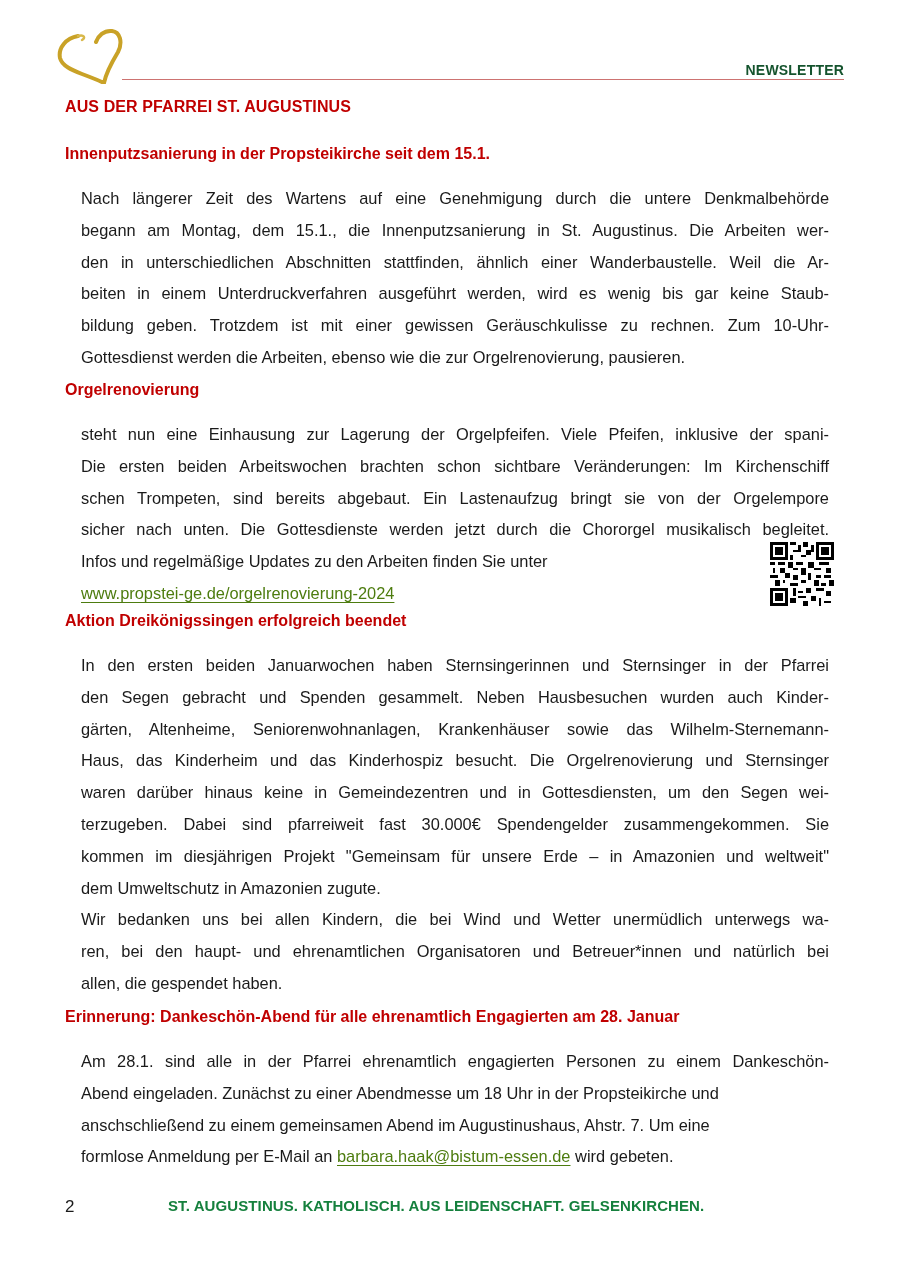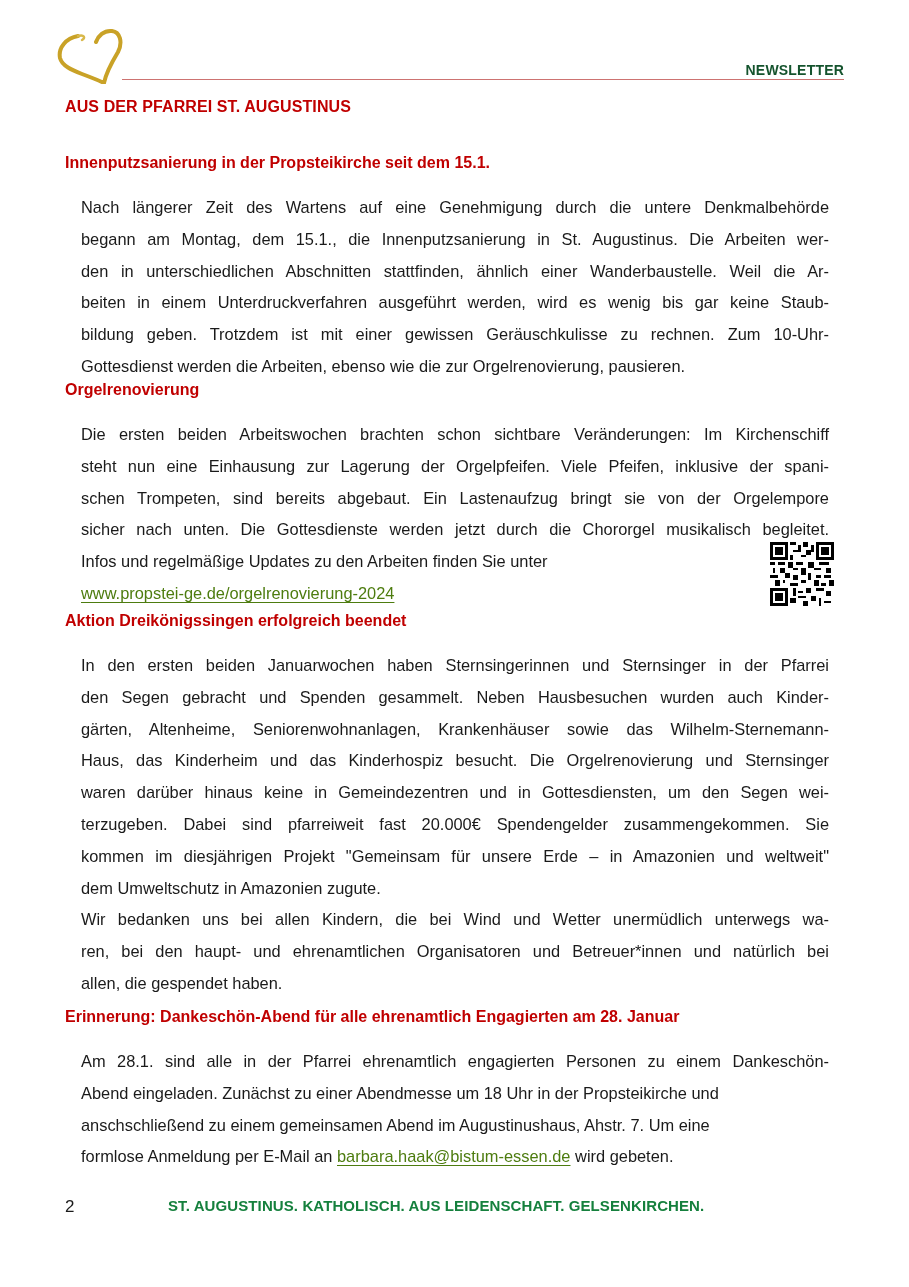--- a/index.html
+++ b/index.html
@@ -25,37 +25,37 @@
 <svg class="logo" viewBox="0 0 70 56">
   <path d="M22 8 C10 10, 2 20, 4 30 C6 38, 16 42, 26 46 C34 49, 42 52, 48 55
            M48 55 C50 44, 56 34, 62 24 C67 14, 64 4, 56 3 C48 2, 42 8, 40 14" fill="none" stroke="#c9a227" stroke-width="4" stroke-linecap="round"></path>
   <path d="M22 8 C28 6, 30 10, 26 12" fill="none" stroke="#d8b84a" stroke-width="2.5" stroke-linecap="round"></path>
 </svg>
 <div class="header-rule"></div>
 <div class="newsletter">NEWSLETTER</div>
 
 <h1 class="page-title">AUS DER PFARREI ST. AUGUSTINUS</h1>
 
-<div class="sec" style="top:150px;">
+<div class="sec" style="top:141px;">
   <h2 class="sec-head">Innenputzsanierung in der Propsteikirche seit dem 15.1.</h2>
   <p class="para">
     <span class="ln">Nach längerer Zeit des Wartens auf eine Genehmigung durch die untere Denkmalbehörde</span>
     <span class="ln">begann am Montag, dem 15.1., die Innenputzsanierung in St. Augustinus. Die Arbeiten wer-</span>
     <span class="ln">den in unterschiedlichen Abschnitten stattfinden, ähnlich einer Wanderbaustelle. Weil die Ar-</span>
     <span class="ln">beiten in einem Unterdruckverfahren ausgeführt werden, wird es wenig bis gar keine Staub-</span>
     <span class="ln">bildung geben. Trotzdem ist mit einer gewissen Geräuschkulisse zu rechnen. Zum 10-Uhr-</span>
     <span class="ln last">Gottesdienst werden die Arbeiten, ebenso wie die zur Orgelrenovierung, pausieren.</span>
   </p>
 </div>
 
 <div class="sec" style="top:377px;">
   <h2 class="sec-head">Orgelrenovierung</h2>
   <p class="para">
+    <span class="ln">steht nun eine Einhausung zur Lagerung der Orgelpfeifen. Viele Pfeifen, inklusive der spani-</span>
     <span class="ln">Die ersten beiden Arbeitswochen brachten schon sichtbare Veränderungen: Im Kirchenschiff</span>
-    <span class="ln">steht nun eine Einhausung zur Lagerung der Orgelpfeifen. Viele Pfeifen, inklusive der spani-</span>
     <span class="ln">schen Trompeten, sind bereits abgebaut. Ein Lastenaufzug bringt sie von der Orgelempore</span>
     <span class="ln">sicher nach unten. Die Gottesdienste werden jetzt durch die Chororgel musikalisch begleitet.</span>
     <span class="ln last">Infos und regelmäßige Updates zu den Arbeiten finden Sie unter</span>
     <span class="ln last"><a class="link">www.propstei-ge.de/orgelrenovierung-2024</a></span>
   </p>
 </div>
 
 <svg class="qr" viewBox="0 0 25 25" shape-rendering="crispEdges">
   <rect width="25" height="25" fill="#fff"></rect>
   <g fill="#000">
@@ -116,21 +116,21 @@
 </svg>
 
 <div class="sec" style="top:608px;">
   <h2 class="sec-head">Aktion Dreikönigssingen erfolgreich beendet</h2>
   <p class="para">
     <span class="ln">In den ersten beiden Januarwochen haben Sternsingerinnen und Sternsinger in der Pfarrei</span>
     <span class="ln">den Segen gebracht und Spenden gesammelt. Neben Hausbesuchen wurden auch Kinder-</span>
     <span class="ln">gärten, Altenheime, Seniorenwohnanlagen, Krankenhäuser sowie das Wilhelm-Sternemann-</span>
     <span class="ln">Haus, das Kinderheim und das Kinderhospiz besucht. Die Orgelrenovierung und Sternsinger</span>
     <span class="ln">waren darüber hinaus keine in Gemeindezentren und in Gottesdiensten, um den Segen wei-</span>
-    <span class="ln">terzugeben. Dabei sind pfarreiweit fast 20.000€ Spendengelder zusammengekommen. Sie</span>
+    <span class="ln">terzugeben. Dabei sind pfarreiweit fast 30.000€ Spendengelder zusammengekommen. Sie</span>
     <span class="ln">kommen im diesjährigen Projekt "Gemeinsam für unsere Erde – in Amazonien und weltweit"</span>
     <span class="ln last">dem Umweltschutz in Amazonien zugute.</span>
     <span class="ln">Wir bedanken uns bei allen Kindern, die bei Wind und Wetter unermüdlich unterwegs wa-</span>
     <span class="ln">ren, bei den haupt- und ehrenamtlichen Organisatoren und Betreuer*innen und natürlich bei</span>
     <span class="ln last">allen, die gespendet haben.</span>
   </p>
 </div>
 
 <div class="sec" style="top:1004px;">
   <h2 class="sec-head">Erinnerung: Dankeschön-Abend für alle ehrenamtlich Engagierten am 28. Januar</h2>

